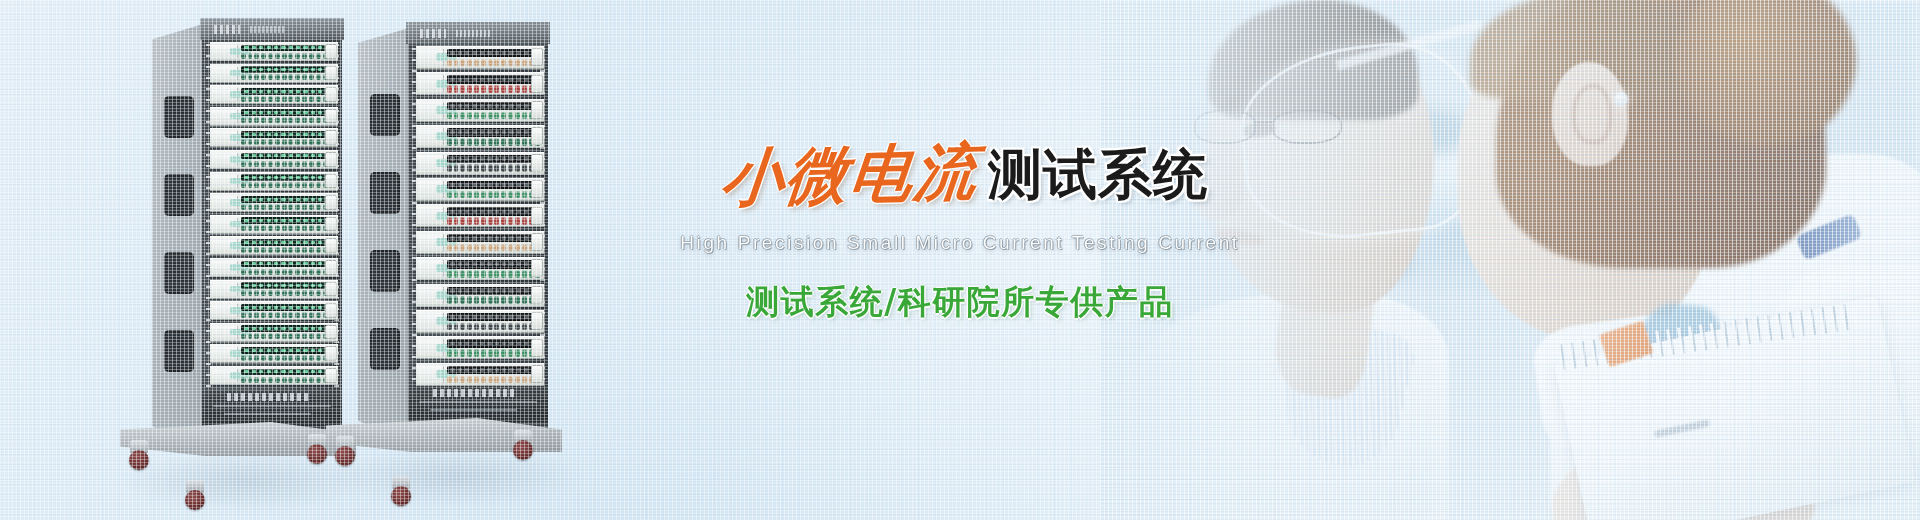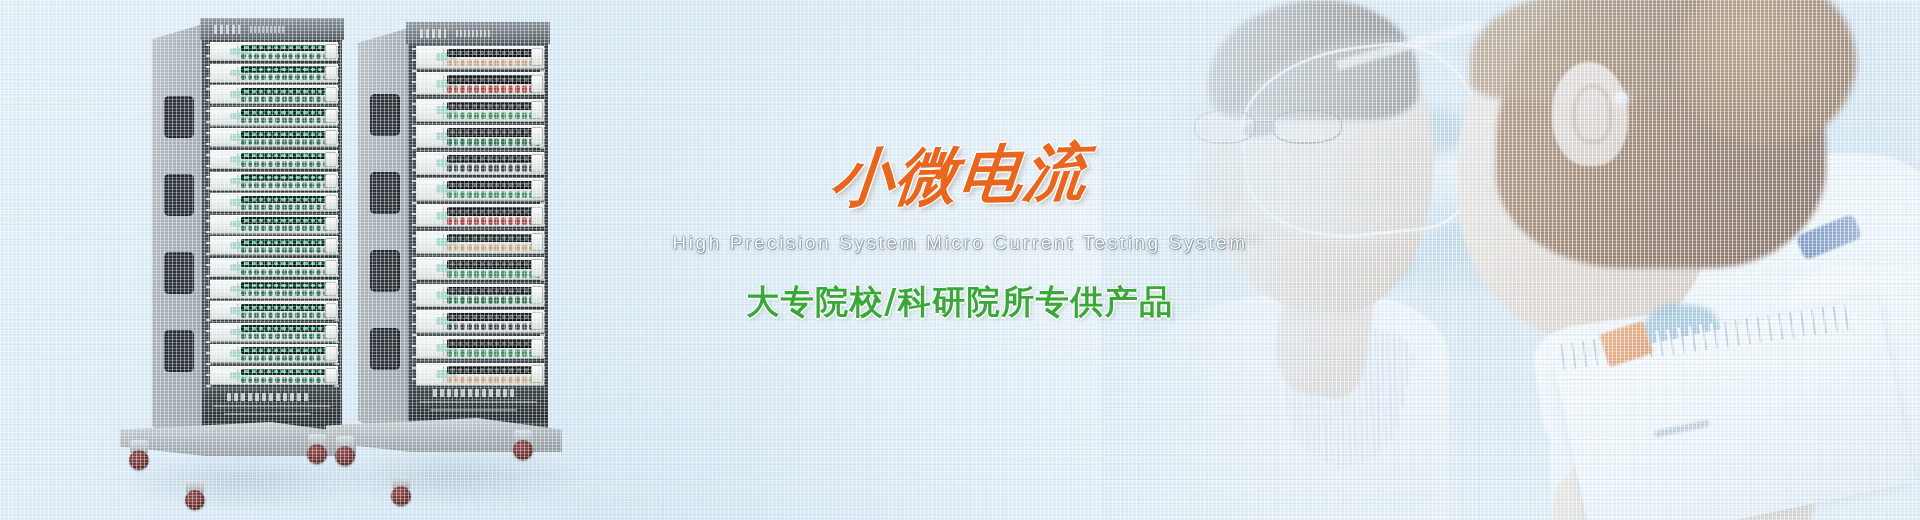--- a/index.html
+++ b/index.html
@@ -1651,18 +1651,19 @@
         <div class="wheel"></div>
     </div>
   </div>
 
   <div id="mesh"></div>
   <div id="mesh2"></div>
 
   <div id="copy">
     <div id="headline">
       <span class="cn-orange">小微电流</span>
+      <span class="cn-black">测试系统</span>
     </div>
-    <div id="sub-en">High Precision System Micro Current Testing System</div>
-    <div id="sub-cn">大专院校/科研院所专供产品</div>
+    <div id="sub-en">High Precision Small Micro Current Testing Current</div>
+    <div id="sub-cn">测试系统/科研院所专供产品</div>
   </div>
 
 </div>
 
 </body></html>

